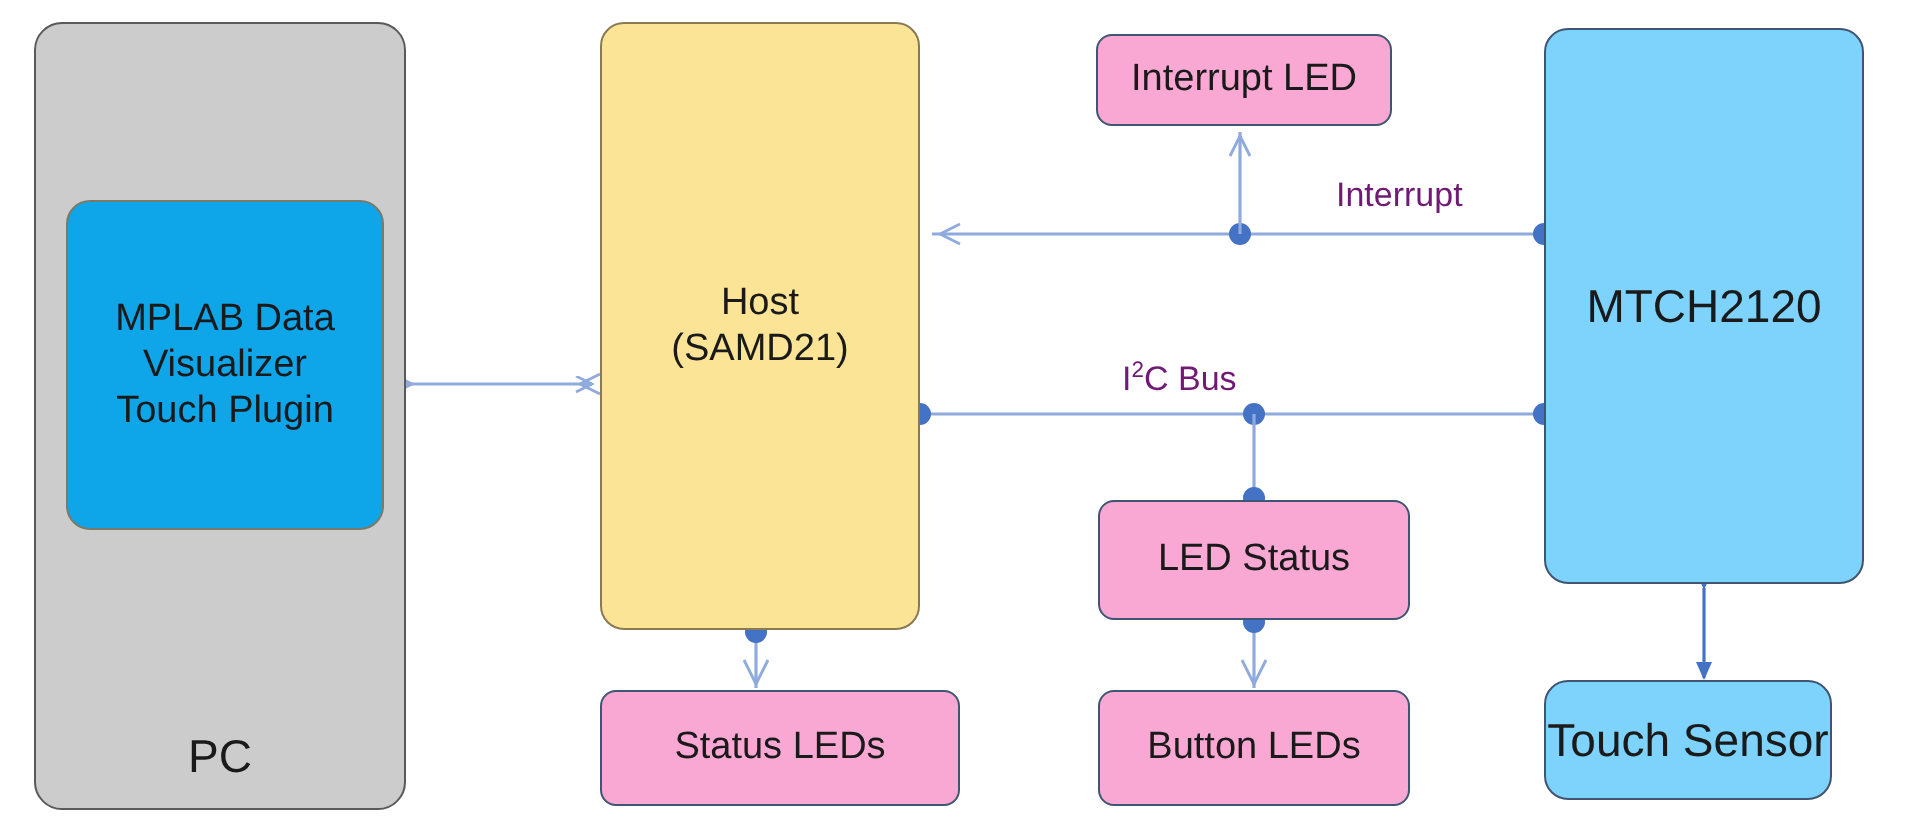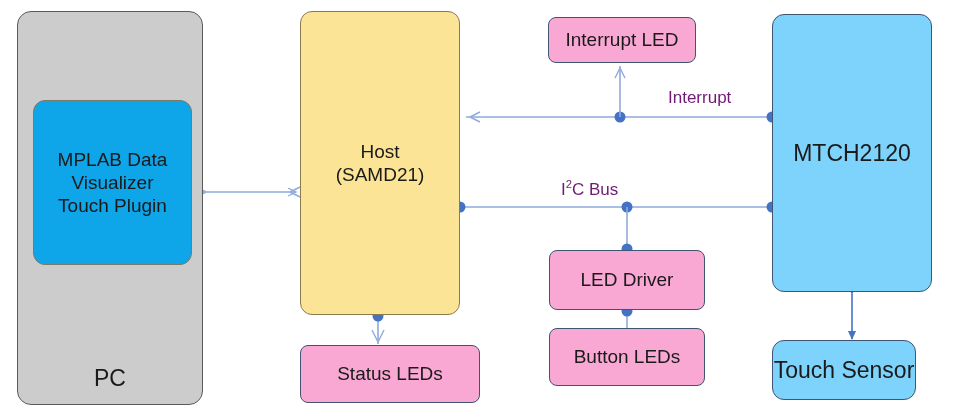--- a/index.html
+++ b/index.html
@@ -153,24 +153,24 @@
 
   <div class="node node-blue" style="left:300px; top:345px; width:180px; height:58px;">
     <span>Status LEDs</span>
   </div>
 
   <div class="node node-blue" style="left:548px; top:17px; width:148px; height:46px;">
     <span>Interrupt LED</span>
   </div>
 
   <div class="node node-blue" style="left:549px; top:250px; width:156px; height:60px;">
-    <span>LED Driver</span>
+    <span>LED Status</span>
   </div>
 
-  <div class="node node-blue" style="left:549px; top:328px; width:156px; height:58px;align-items:center;">
+  <div class="node node-blue" style="left:549px; top:345px; width:156px; height:58px;align-items:center;">
     <span>Button LEDs</span>
   </div>
 
   <div class="node node-green" style="left:772px; top:14px; width:160px; height:278px;">
     <span>MTCH2120</span>
   </div>
 
   <div class="node node-green" style="left:772px; top:340px; width:144px; height:60px;">
     <span>Touch Sensor</span>
   </div>

